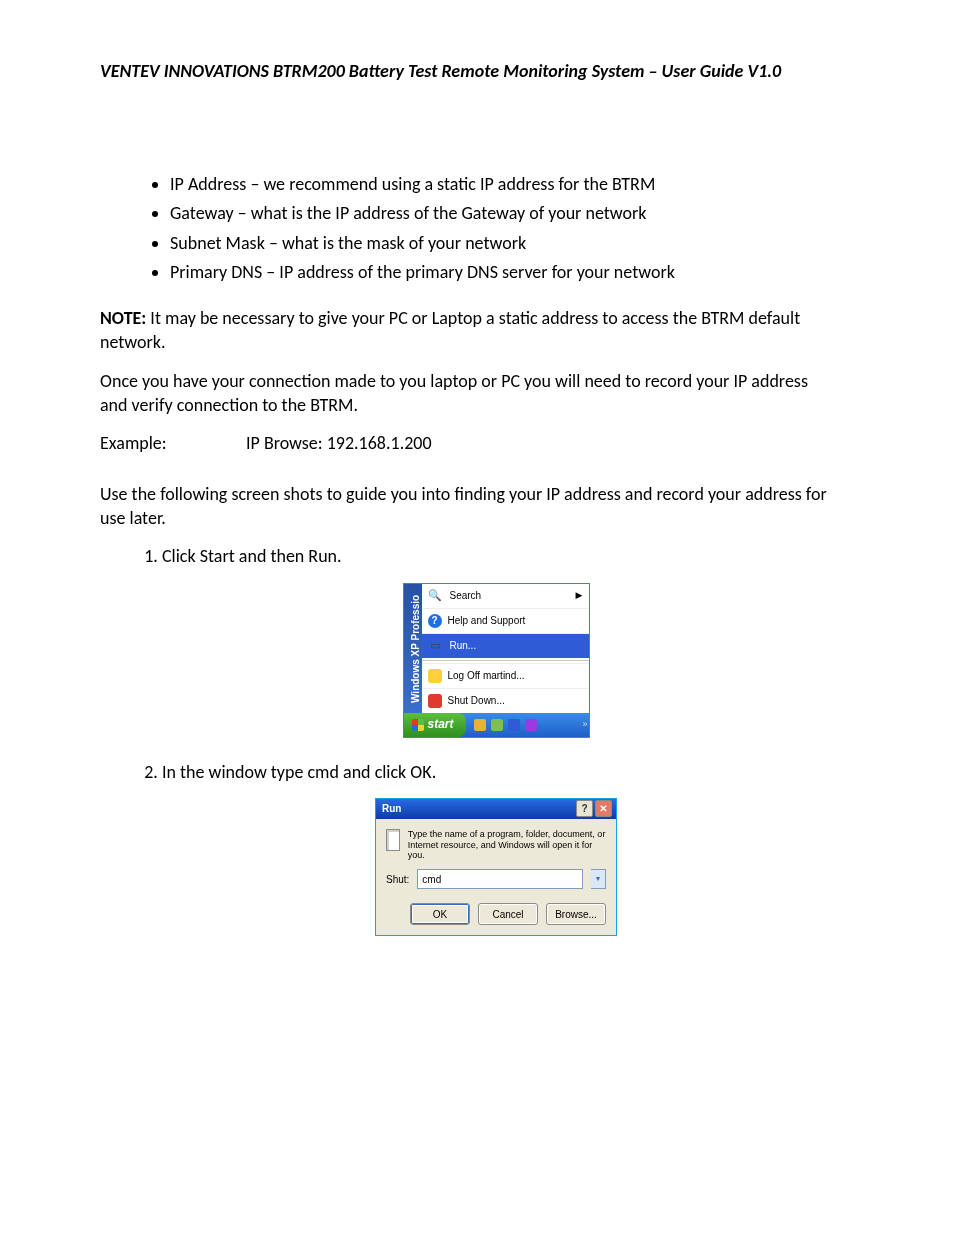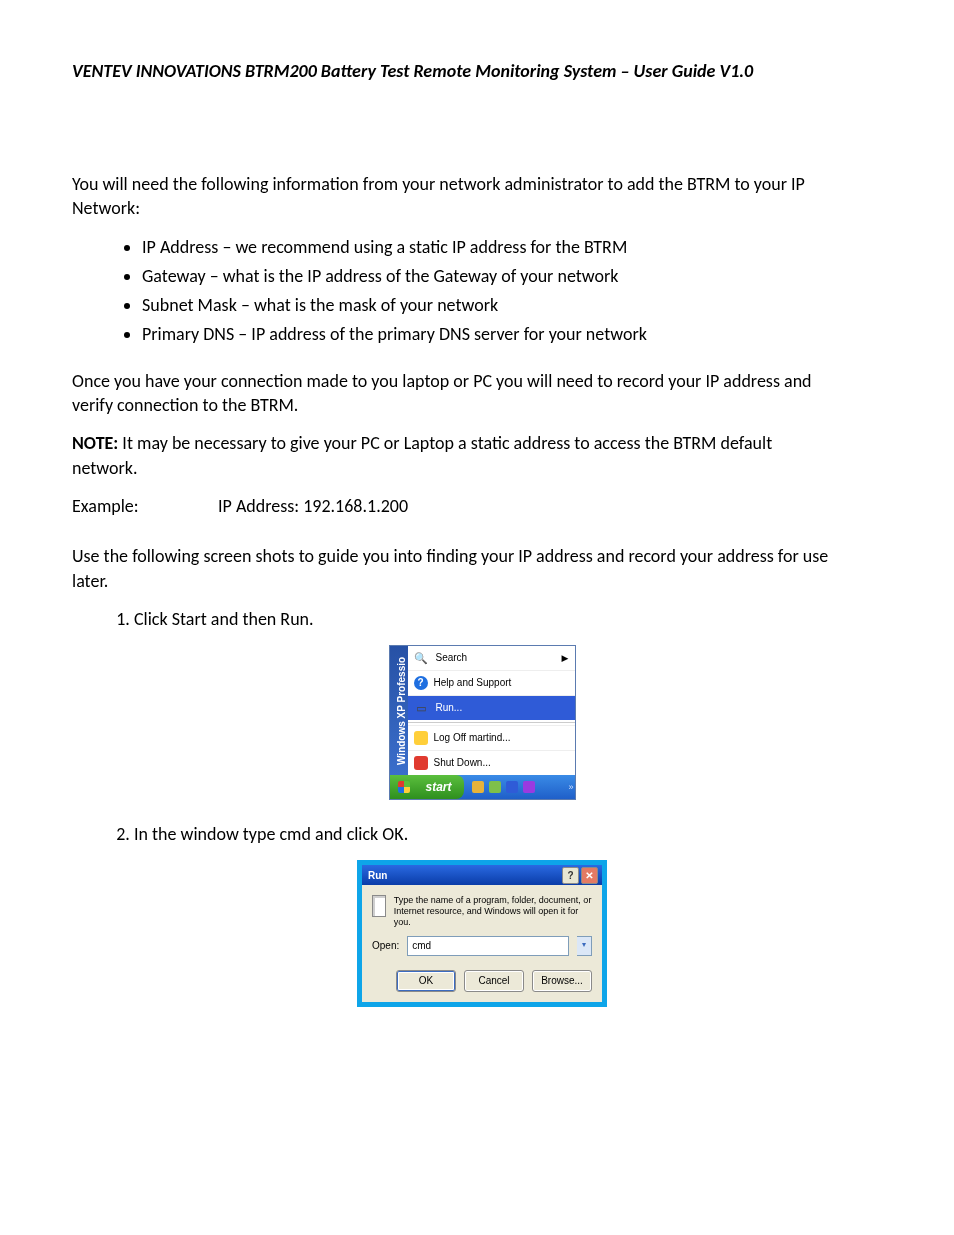--- a/index.html
+++ b/index.html
@@ -4,21 +4,21 @@
 <style>
   body {
     margin: 0;
     padding: 0;
     background: #fff;
     font-family: Calibri, "Segoe UI", Arial, sans-serif;
     color: #000;
     width: 954px;
   }
   .page {
-    padding: 60px 120px 60px 72px;
+    padding: 60px 120px 60px 100px;
   }
   .header {
     font-style: italic;
     font-weight: 700;
     font-size: 18px;
     margin-bottom: 90px;
   }
   .body-text {
     font-size: 18px;
     line-height: 1.35;
@@ -102,21 +102,21 @@
   .startbtn {
     height: 24px;
     background: linear-gradient(#5bbf3d, #2e8f1e);
     color: #fff;
     font-style: italic;
     font-weight: 700;
     font-size: 12px;
     padding: 0 12px 0 8px;
     display: inline-flex;
     align-items: center;
-    gap: 16px;
+    gap: 4px;
     border-radius: 0 8px 8px 0;
   }
   .winflag {
     display:inline-block; width:12px;height:12px;
     background:
       linear-gradient(#e03a2f,#e03a2f) 0 0/6px 6px no-repeat,
       linear-gradient(#5bbf3d,#5bbf3d) 6px 0/6px 6px no-repeat,
       linear-gradient(#1e6fe0,#1e6fe0) 0 6px/6px 6px no-repeat,
       linear-gradient(#ffcf3a,#ffcf3a) 6px 6px/6px 6px no-repeat;
     border-radius:2px;
@@ -125,21 +125,21 @@
   .ti { width:12px;height:12px; display:inline-block; border-radius:2px;}
   .ti.a{background:#e7b23a;}
   .ti.b{background:#7ec04a;}
   .ti.c{background:#2f5bd7;}
   .ti.d{background:#9a3ae0;}
   .task-arrows{position:absolute;right:3px;top:0;height:24px;display:flex;align-items:center;color:#cfe0ff;font-size:9px;letter-spacing:-2px;}
 
   
   .rundlg {
     width: 240px;
-    border: 5px solid #0ea5e9;
+    border: 1px solid #0ea5e9;
     background: #ece9d8;
     font-family: Tahoma, Arial, sans-serif;
     font-size: 10px;
   }
   .rundlg-title {
     height: 20px;
     background: linear-gradient(#2a6ae2, #0a3ca8);
     color: #fff;
     font-weight: 700;
     display: flex;
@@ -177,39 +177,38 @@
   }
   .xpbtn.default{box-shadow: inset 0 0 0 1px #3b6bbf, inset 0 0 0 2px #fff; text-align: center;}
 </style>
 </head>
 <body>
 
 <div class="page">
   <div class="header">VENTEV INNOVATIONS BTRM200 Battery Test Remote Monitoring System – User Guide V1.0</div>
 
   <div class="body-text">
-    <div class="para">You will need the following information from your network administrator to add the BTRM to your IP Network:</div>
 
     <ul class="bullets">
       <li>IP Address – we recommend using a static IP address for the BTRM</li>
       <li>Gateway – what is the IP address of the Gateway of your network</li>
       <li>Subnet Mask – what is the mask of your network</li>
       <li>Primary DNS – IP address of the primary DNS server for your network</li>
     </ul>
 
-    <div class="para">Once you have your connection made to you laptop or PC you will need to record your IP address and verify connection to the BTRM.</div>
-
     <div class="para">
       <span class="note-label">NOTE:</span><span> It may be necessary to give your PC or Laptop a static address to access the BTRM default network.</span>
     </div>
 
+    <div class="para">Once you have your connection made to you laptop or PC you will need to record your IP address and verify connection to the BTRM.</div>
+
     <div class="para" style="margin-bottom:22px;">
       <div class="example-row">
         <div class="example-label">Example:</div>
-        <div>IP Address: 192.168.1.200</div>
+        <div>IP Browse: 192.168.1.200</div>
       </div>
       <div class="example-row">
         <div class="example-label"></div>
       </div>
     </div>
 
     <div class="para">Use the following screen shots to guide you into finding your IP address and record your address for use later.</div>
 
     <ol class="steps">
       <li>
@@ -271,21 +270,21 @@
               <span class="spacer"></span>
               <span class="tbtn">?</span>
               <span class="tbtn close">✕</span>
             </div>
             <div class="rundlg-body">
               <div class="run-toprow">
                 <div class="run-ico"></div>
                 <div class="run-desc">Type the name of a program, folder, document, or Internet resource, and Windows will open it for you.</div>
               </div>
               <div class="run-openrow">
-                <div class="run-openlabel">Open:</div>
+                <div class="run-openlabel">Shut:</div>
                 <div class="run-input">cmd</div>
                 <div class="run-drop">▾</div>
               </div>
               <div class="run-buttons">
                 <div class="xpbtn default">OK</div>
                 <div class="xpbtn">Cancel</div>
                 <div class="xpbtn">Browse...</div>
               </div>
             </div>
           </div>

